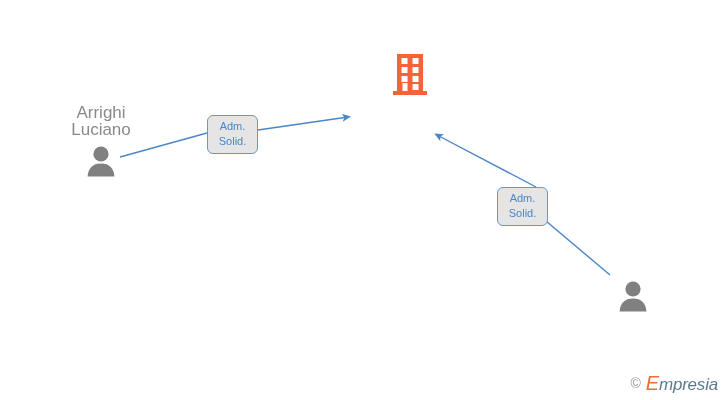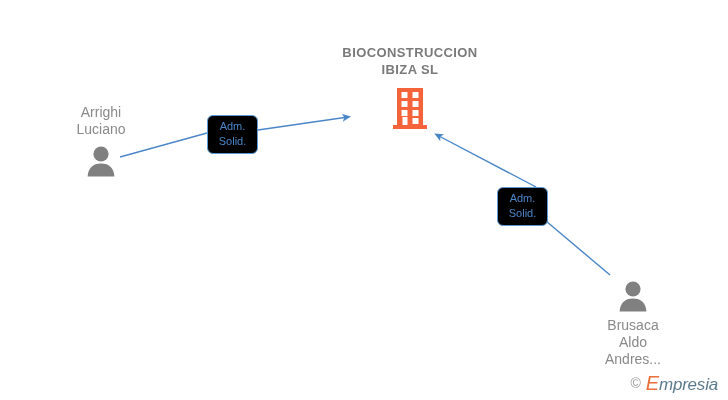--- a/index.html
+++ b/index.html
@@ -52,41 +52,41 @@
   
   .person-node {
     position: absolute;
     width: 140px;
     text-align: center;
   }
   .person-node.left  { left: 31px;  top: 104px; }
   .person-node.right { left: 563px; top: 280px; }
 
   .person-name {
-    font-size: 14px;
+    font-size: 17px;
     color: #8a8a8a;
     line-height: 17px;
     white-space: pre-line;
   }
   .person-icon {
     width: 34px;
     height: 32px;
     display: block;
     margin: 0 auto;
   }
   .person-node.left .person-icon  { margin-top: 7px; }
   .person-node.right .person-name { margin-top: 5px; }
 
   
   .rel-label {
     position: absolute;
     box-sizing: border-box;
     border: 1px solid #5b9bd5;
     border-radius: 6px;
-    background: #000000;
+    background: #e5e5e5;
     color: #4a86c8;
     font-size: 11px;
     line-height: 15px;
     text-align: center;
     padding: 3px 6px 4px;
     white-space: pre-line;
   }
   .rel-label.one { left: 207px; top: 115px; width: 51px; }
   .rel-label.two { left: 497px; top: 187px; width: 51px; }
 
@@ -129,22 +129,20 @@
     <line x1="120" y1="157" x2="207" y2="133" stroke="#4a86c8" stroke-width="1.4"></line>
 
     <line x1="258" y1="130" x2="348" y2="117" stroke="#4a86c8" stroke-width="1.4" marker-end="url(#arrowEnd)"></line>
 
     <line x1="536" y1="187" x2="437" y2="135" stroke="#4a86c8" stroke-width="1.4" marker-end="url(#arrowEnd)"></line>
 
     <line x1="610" y1="275" x2="540" y2="216" stroke="#4a86c8" stroke-width="1.4"></line>
   </svg>
 
   <div class="company-node">
-    <div class="company-title">BIOCONSTRUCCION
-IBIZA  SL</div>
     <svg class="building-icon" viewBox="0 0 40 44" xmlns="http://www.w3.org/2000/svg">
       <rect x="7" y="2" width="26" height="37" fill="#f4633a"></rect>
       <rect x="3" y="39" width="34" height="4" fill="#f4633a"></rect>
       <rect x="11.5" y="6" width="6" height="6" fill="#ffffff"></rect>
       <rect x="22.5" y="6" width="6" height="6" fill="#ffffff"></rect>
       <rect x="11.5" y="15" width="6" height="6" fill="#ffffff"></rect>
       <rect x="22.5" y="15" width="6" height="6" fill="#ffffff"></rect>
       <rect x="11.5" y="24" width="6" height="6" fill="#ffffff"></rect>
       <rect x="22.5" y="24" width="6" height="6" fill="#ffffff"></rect>
       <rect x="12.5" y="31" width="5" height="8" fill="#ffffff"></rect>
@@ -159,23 +157,20 @@
       <circle cx="17" cy="9" r="7.6" fill="#808080"></circle>
       <path d="M17 18.5 C8.5 18.5 4.2 23.2 3.6 31.5 L30.4 31.5 C29.8 23.2 25.5 18.5 17 18.5 Z" fill="#808080"></path>
     </svg>
   </div>
 
   <div class="person-node right">
     <svg class="person-icon" viewBox="0 0 34 32" xmlns="http://www.w3.org/2000/svg">
       <circle cx="17" cy="9" r="7.6" fill="#808080"></circle>
       <path d="M17 18.5 C8.5 18.5 4.2 23.2 3.6 31.5 L30.4 31.5 C29.8 23.2 25.5 18.5 17 18.5 Z" fill="#808080"></path>
     </svg>
-    <div class="person-name">Brusaca
-Aldo
-Andres...</div>
   </div>
 
   <div class="rel-label one">Adm.
 Solid.</div>
   <div class="rel-label two">Adm.
 Solid.</div>
 
   <div class="watermark">
     <span class="wm-copy">©</span>
     <span class="wm-brand"><span class="cap">E</span><span>mpresia</span></span>

